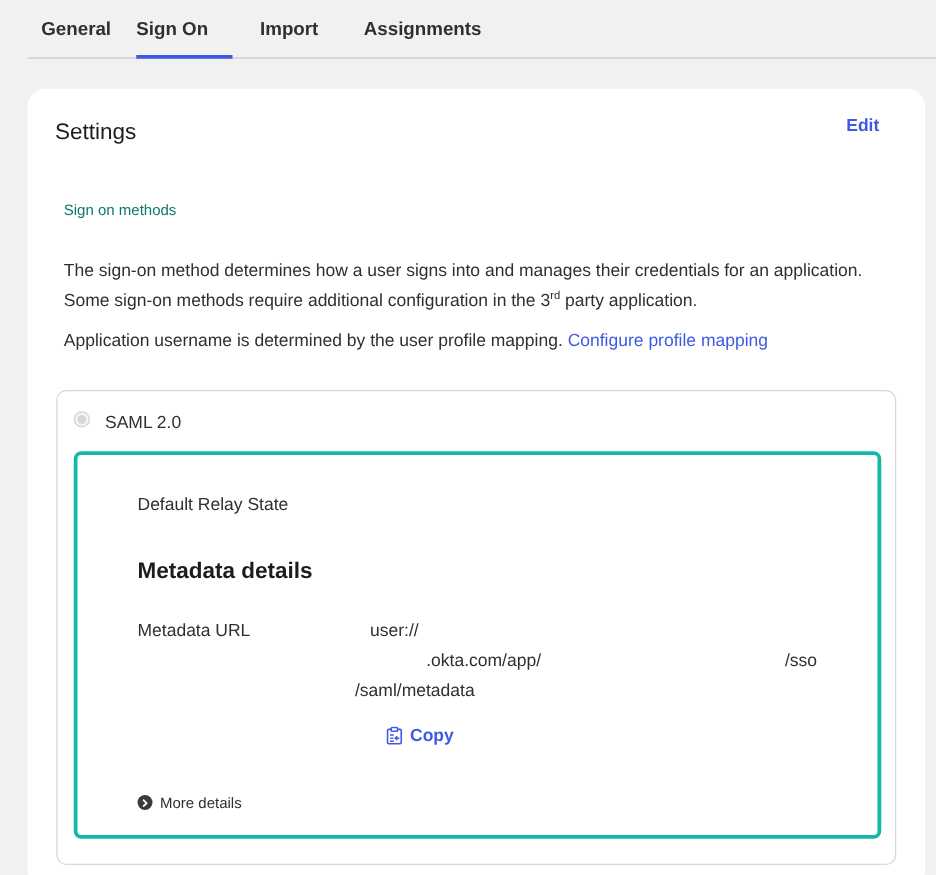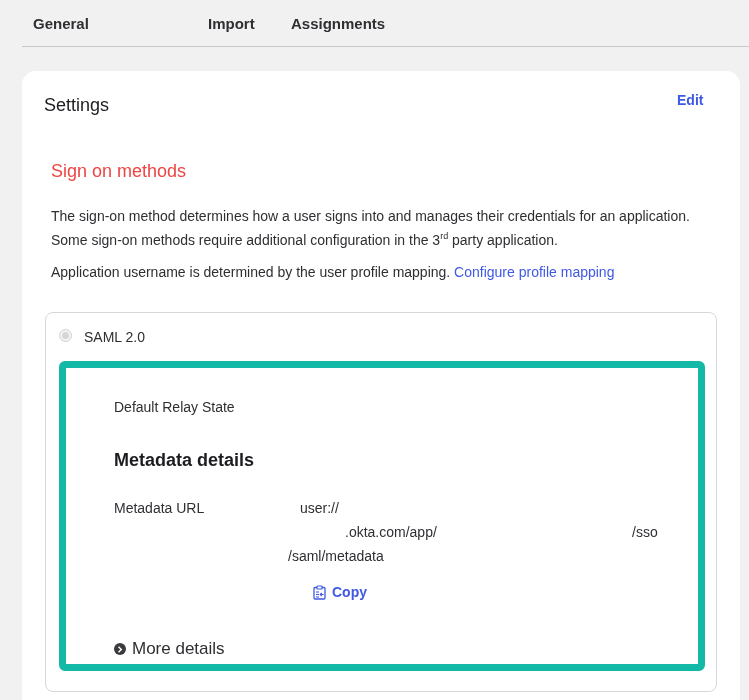--- a/index.html
+++ b/index.html
@@ -31,21 +31,21 @@
     .card-title {
       position: absolute; left: 22px; top: 24px;
       font-size: 18px; font-weight: normal; color: #1d1d21;
     }
     .edit-link {
       position: absolute; left: 655px; top: 21px;
       font-size: 14px; font-weight: bold; color: #3f59e4; cursor: pointer;
     }
     .section-title {
       position: absolute; left: 29px; top: 90px;
-      font-size: 18px; color: #ef4444;
+      font-size: 12px; color: #0f766e;
     }
     .desc {
       position: absolute; left: 29px; top: 133px; width: 660px;
       font-size: 14px; line-height: 24px; color: #2f2f33;
     }
     .desc sup { font-size: 9px; line-height: 0; }
     .mapping {
       position: absolute; left: 29px; top: 193px; width: 660px;
       font-size: 14px; color: #2f2f33;
     }
@@ -61,21 +61,21 @@
     }
     .radio::after {
       content: ""; position: absolute; left: 2px; top: 2px; width: 7px; height: 7px;
       border-radius: 50%; background: #d6d6d6;
     }
     .method-label {
       position: absolute; left: 38px; top: 16px; font-size: 14px; color: #2f2f33;
     }
     .inner-box {
       position: absolute; left: 13px; top: 48px; width: 646px; height: 310px;
-      border: 7px solid #14b8a6; border-radius: 6px;
+      border: 3px solid #14b8a6; border-radius: 6px;
     }
     .relay {
       position: absolute; left: 48px; top: 31px; font-size: 14px; color: #2f2f33;
     }
     .meta-title {
       position: absolute; left: 48px; top: 82px; font-size: 18px; font-weight: bold; color: #1d1d21;
     }
     .meta-url-label {
       position: absolute; left: 48px; top: 132px; font-size: 14px; color: #2f2f33;
     }
@@ -86,32 +86,33 @@
     .url-2 { left: 279px; top: 156px; }
     .url-3 { left: 566px; top: 156px; }
     .url-4 { left: 222px; top: 180px; }
     .copy-btn {
       position: absolute; left: 247px; top: 216px; display: flex; align-items: center;
       gap: 6px; font-size: 14px; font-weight: bold; color: #3f59e4; cursor: pointer;
     }
     .copy-icon { width: 13px; height: 15px; display: inline-block; }
     .more-details {
       position: absolute; left: 48px; top: 271px; display: flex; align-items: center;
-      gap: 6px; font-size: 17px; color: #2f2f33; cursor: pointer;
+      gap: 6px; font-size: 12px; color: #2f2f33; cursor: pointer;
     }
     .chev-icon {
       width: 12px; height: 12px; border-radius: 50%; background: #3a3a3e;
       display: inline-flex; align-items: center; justify-content: center;
     }
   </style>
 </head>
 <body>
 
 <div class="tabs">
   <div class="tab tab-0">General</div>
+  <div class="tab tab-1 active">Sign On</div>
   <div class="tab tab-2">Import</div>
   <div class="tab tab-3">Assignments</div>
 </div>
 
 <div class="card">
   <div class="card-title">Settings</div>
   <div class="edit-link">Edit</div>
 
   <div class="section-title">Sign on methods</div>
 

